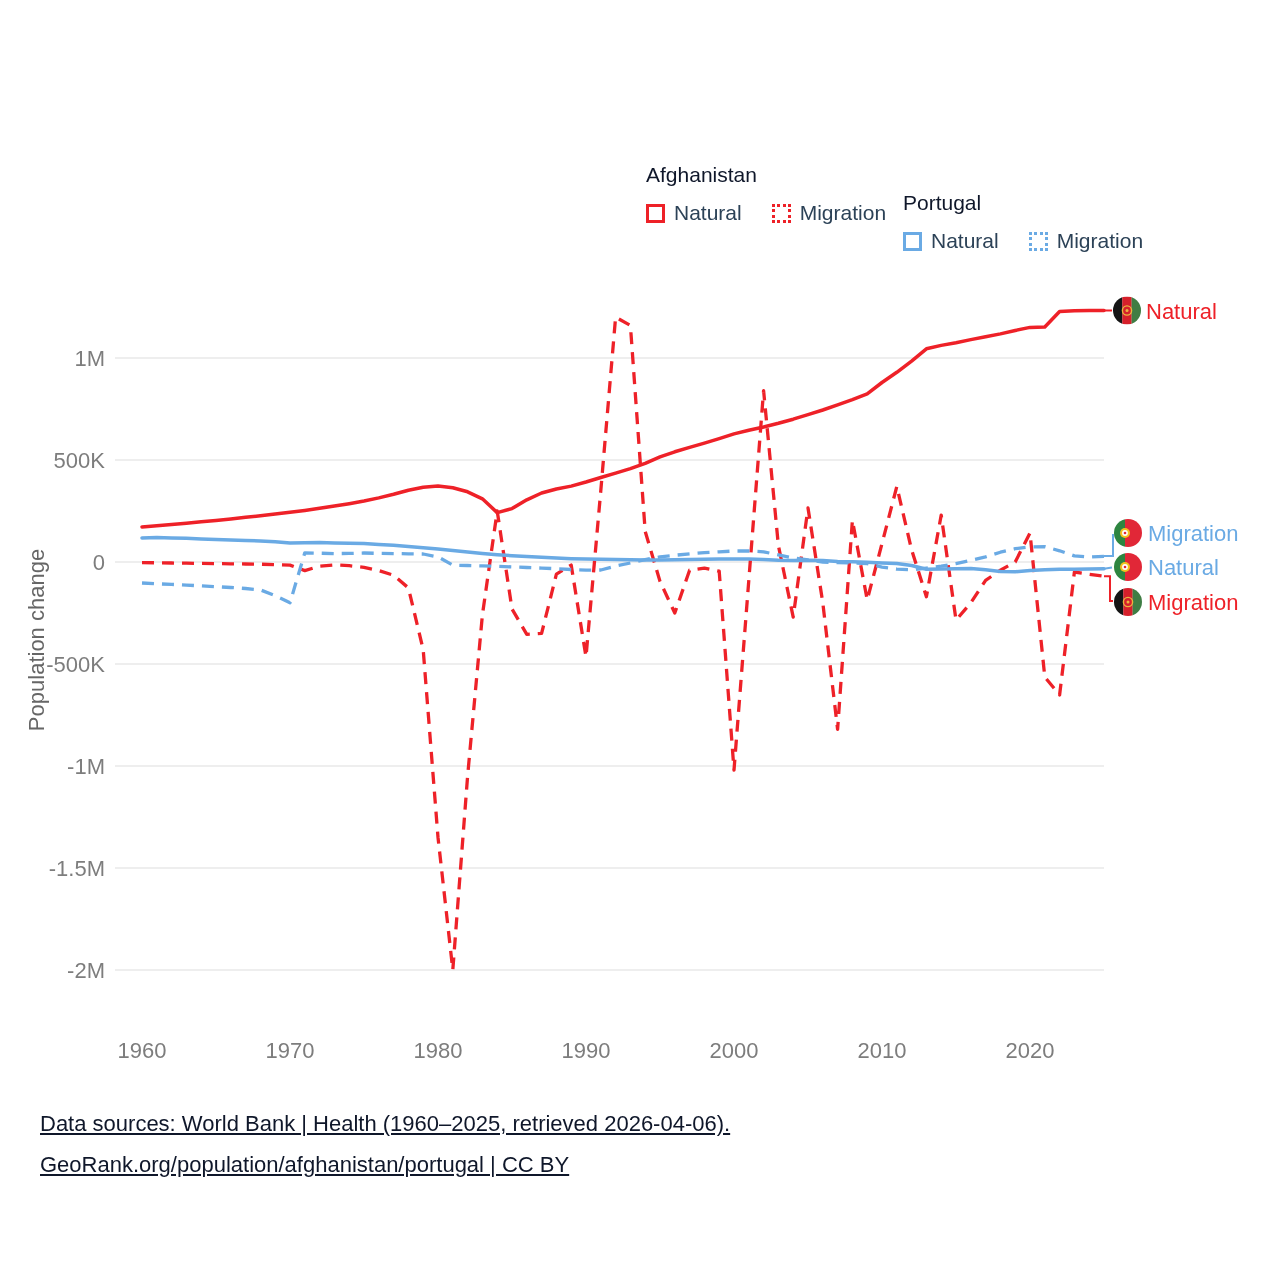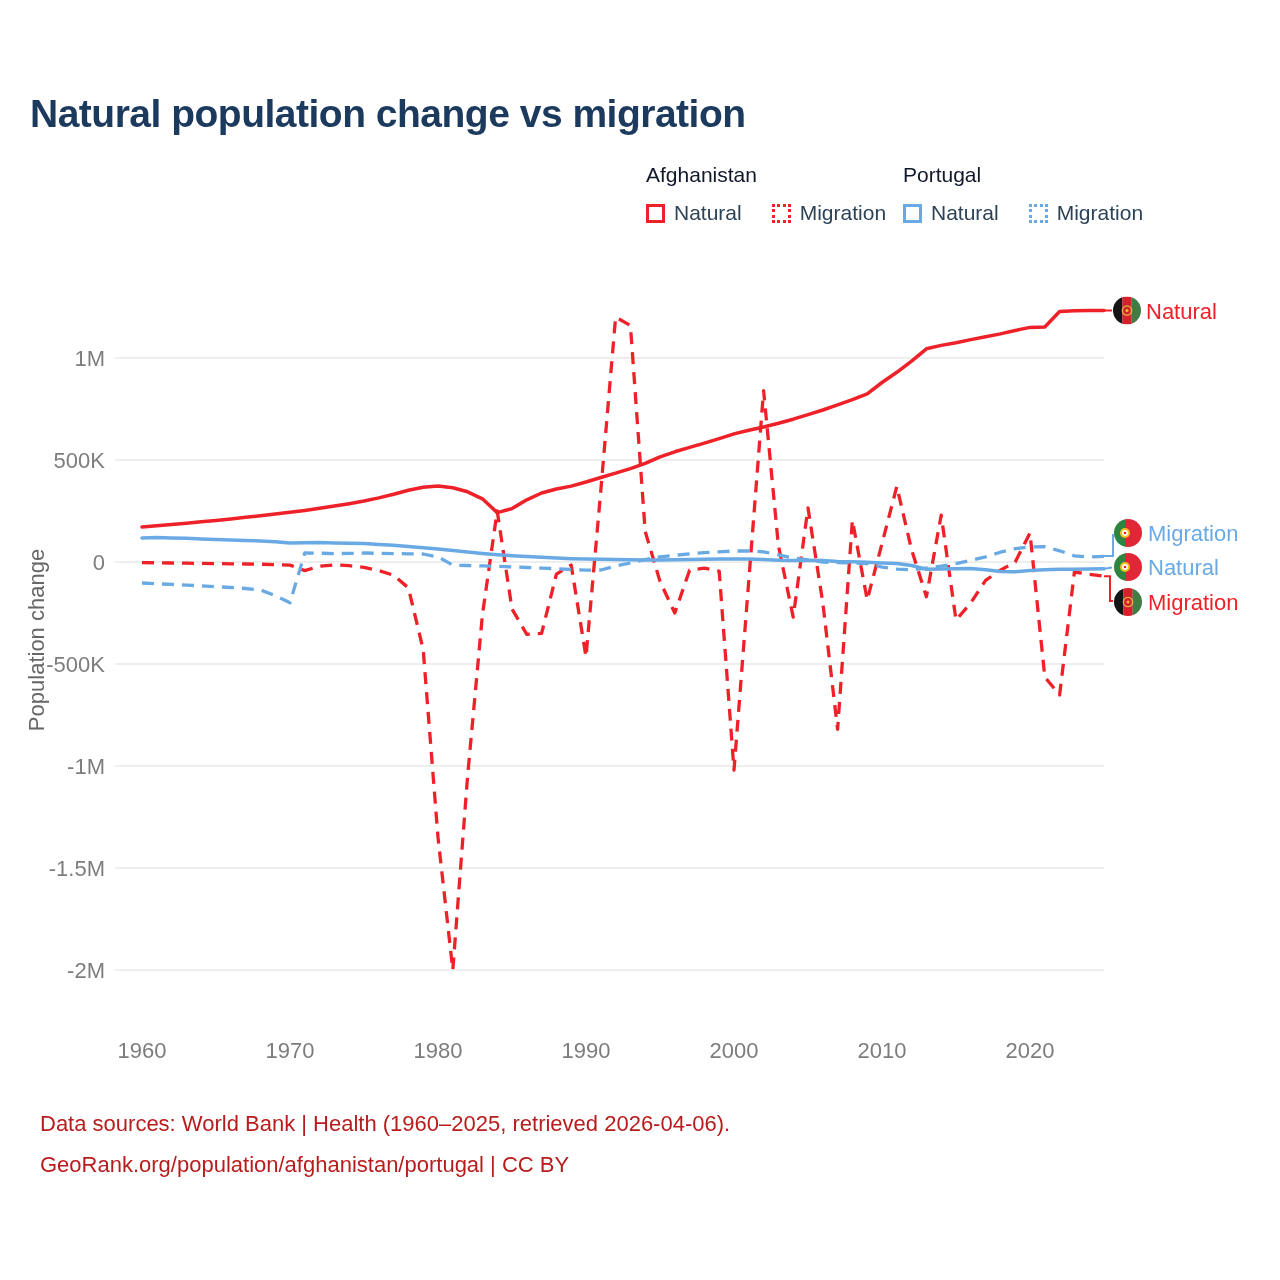--- a/index.html
+++ b/index.html
@@ -1,37 +1,36 @@
 <!DOCTYPE html>
 <html><head>
 <meta charset="utf-8">
 <style>
   html,body{margin:0;padding:0;width:1280px;height:1280px;background:#ffffff;overflow:hidden;
             font-family:"Liberation Sans",sans-serif;}
   .page{position:relative;width:1280px;height:1280px;}
   .title{position:absolute;left:30px;top:92px;font-size:39px;font-weight:700;color:#1c3a5e;letter-spacing:-0.5px;}
   .legend-group{position:absolute;top:163px;}
-  .lg-afg{left:646px;} .lg-pt{left:903px;}
+  .lg-afg{left:646px;} .lg-pt{left:903px;margin-top:28px;}
   .legend-header{font-size:21px;color:#0f172a;margin-bottom:14px;}
   .legend-row{display:flex;align-items:center;}
   .legend-item{display:flex;align-items:center;margin-right:30px;cursor:pointer;}
   .swatch{width:19px;height:19px;box-sizing:border-box;border:3px solid #888;background:#fff;margin-right:9px;flex:0 0 auto;}
   .legend-label{font-size:21px;color:#2c4257;white-space:nowrap;}
   svg.chart{position:absolute;left:0;top:0;font-family:"Liberation Sans",sans-serif;}
-  .footer{position:absolute;left:40px;top:1103px;font-size:22px;color:#b91c1c;line-height:41px;}
+  .footer{position:absolute;left:40px;top:1103px;font-size:22px;color:#0f172a;line-height:41px;text-decoration:underline;}
   text.ytick,text.xtick{font-size:22px;fill:#7d7d7d;}
   text.ylabel{font-size:22px;fill:#666666;}
   text.endlabel{font-size:22px;}
 </style>
 </head>
 <body>
 
 <div class="page">
 
-  <div class="title">Natural population change vs migration</div>
 
   <div class="legend-group lg-afg">
     <div class="legend-header">Afghanistan</div>
     <div class="legend-row">
       <div class="legend-item">
         <span class="swatch" style="border-color: rgb(238, 33, 40); border-style: solid;"></span>
         <span class="legend-label">Natural</span>
       </div>
       <div class="legend-item">
         <span class="swatch" style="border-color: rgb(238, 33, 40); border-style: dotted;"></span>

